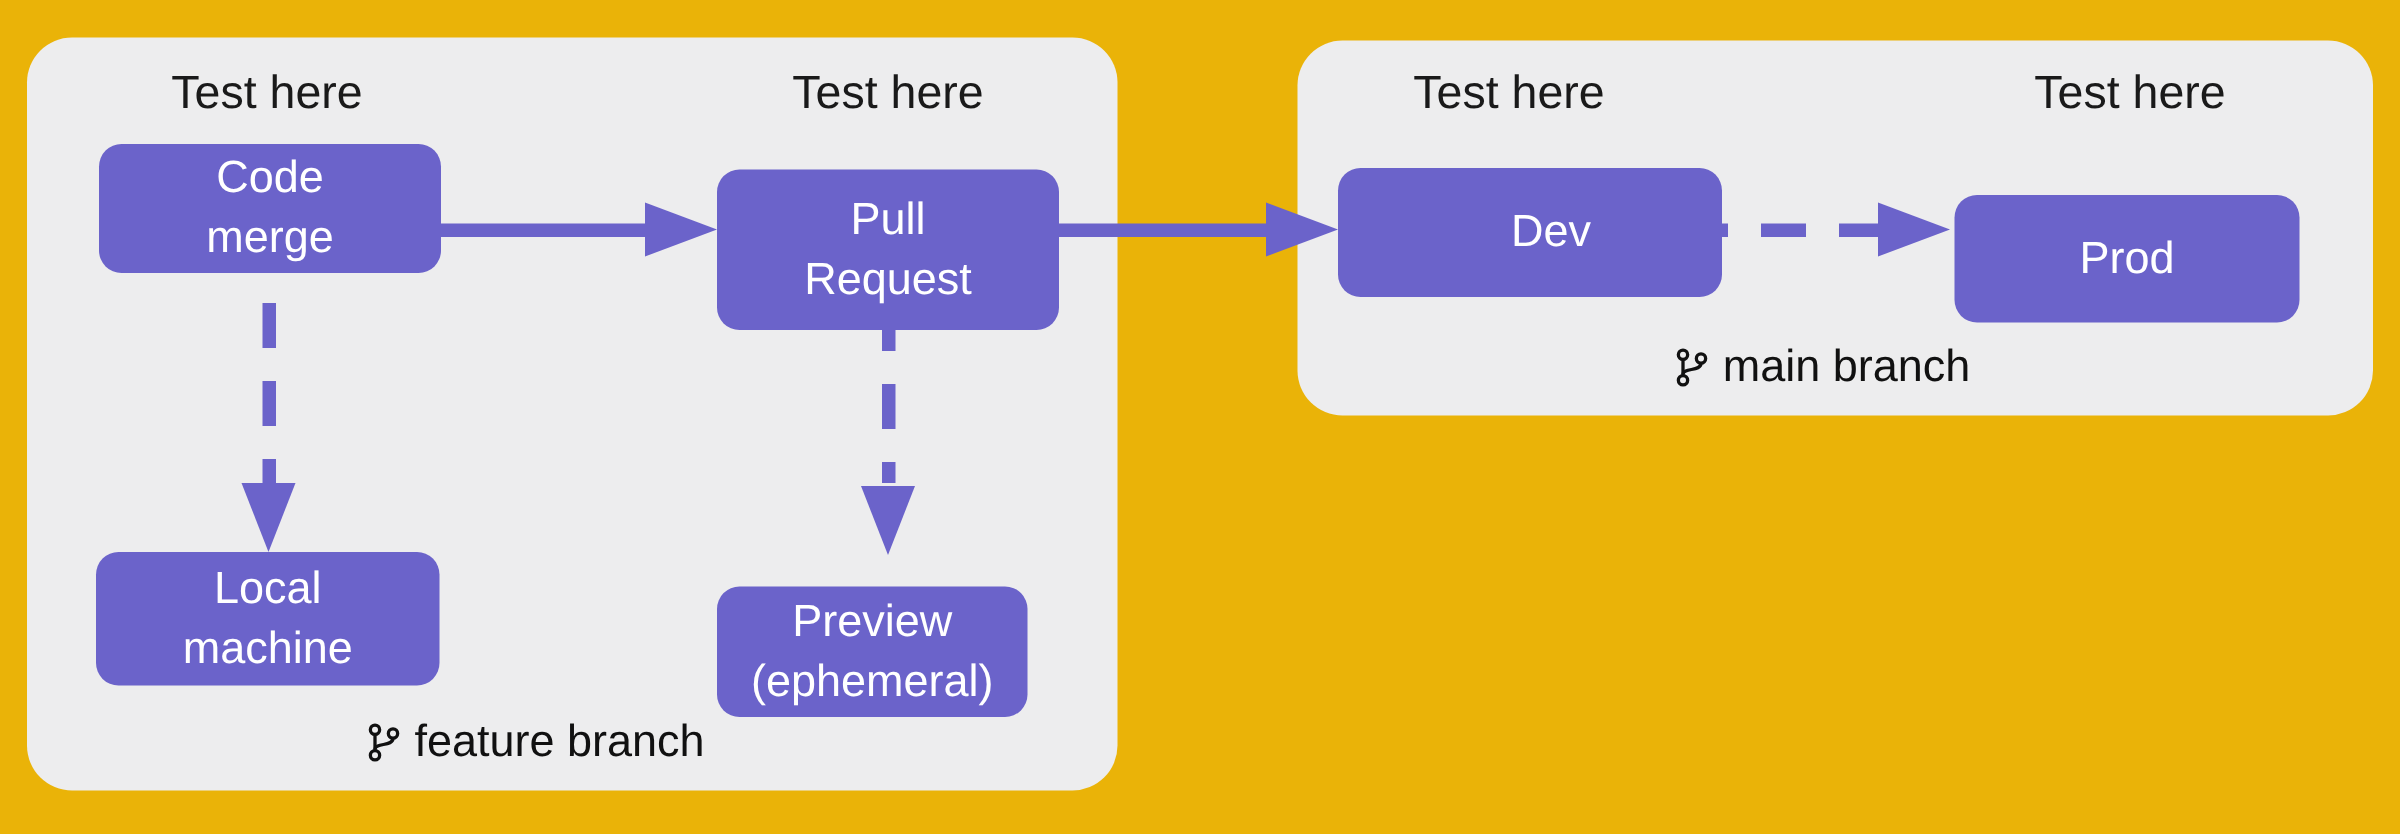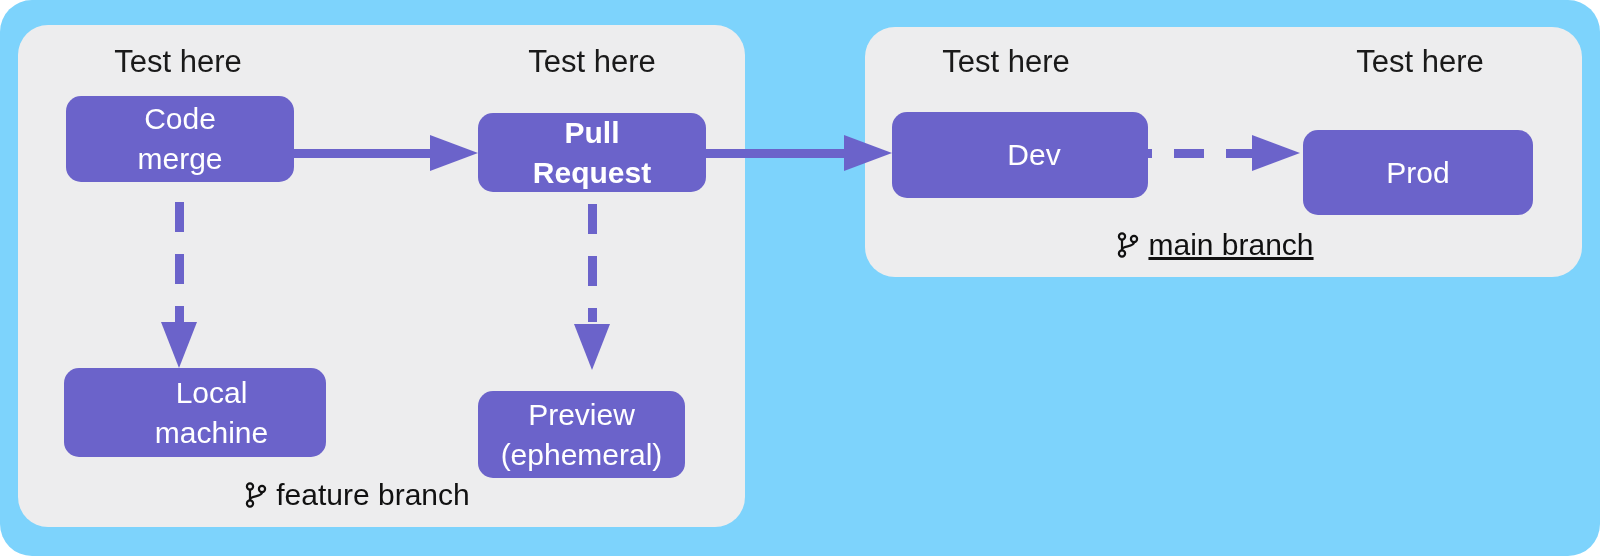--- a/index.html
+++ b/index.html
@@ -1,37 +1,37 @@
 <!DOCTYPE html>
 <html><head>
 <meta charset="utf-8">
 <style>
   html,body{margin:0;padding:0;background:#ffffff;}
   .canvas{
-    position:relative;width:1600px;height:556px;background:#7dd3fc;
-    font-family:"Liberation Sans",sans-serif;overflow:hidden;border-radius:32px;
+    position:relative;width:1600px;height:556px;background:#eab308;
+    font-family:"Liberation Sans",sans-serif;overflow:hidden;
   }
   .group{position:absolute;background:#ededee;border-radius:30px;}
   .group-feature{left:18px;top:25px;width:727px;height:502px;}
   .group-main{left:865px;top:27px;width:717px;height:250px;}
 
   .test-label{
     position:absolute;top:44px;width:220px;text-align:center;
     font-size:31px;color:#1a1a1a;white-space:nowrap;
   }
   .tl-1{left:68px;} .tl-2{left:482px;} .tl-3{left:896px;} .tl-4{left:1310px;}
 
   .node{
     position:absolute;background:#6b63ca;border-radius:15px;color:#ffffff;
     display:flex;flex-direction:column;align-items:center;justify-content:center;
     font-size:30px;line-height:40px;text-align:center;
   }
   .node-code-branch{left:66px;top:96px;width:228px;height:86px;}
-  .node-pull-request{left:478px;top:113px;width:228px;height:79px;font-weight:bold;}
-  .node-local-machine{left:64px;top:368px;width:229px;height:89px;padding-left:33px;}
+  .node-pull-request{left:478px;top:113px;width:228px;height:107px;}
+  .node-local-machine{left:64px;top:368px;width:229px;height:89px;}
   .node-preview{left:478px;top:391px;width:207px;height:87px;}
   .node-dev{left:892px;top:112px;width:228px;height:86px;padding-left:28px;}
   .node-prod{left:1303px;top:130px;width:230px;height:85px;}
 
   .shaft-h{position:absolute;height:9px;background:#6b63ca;}
   .shaft-h.dashed{
     background:repeating-linear-gradient(90deg,#6b63ca 0 30px,transparent 30px 52px);
   }
   .shaft-v{
     position:absolute;width:9px;
@@ -55,21 +55,21 @@
 
   .edge-label{
     position:absolute;left:717px;top:168px;width:160px;text-align:center;
     font-size:27px;color:#1a1a1a;
   }
   .branch-label{
     position:absolute;display:flex;align-items:center;justify-content:center;
     gap:8px;font-size:30px;color:#111111;white-space:nowrap;
   }
   .branch-feature{left:217px;top:478px;width:280px;text-align:center;}
-  .branch-main{left:1075px;top:228px;width:280px;text-decoration:underline;}
+  .branch-main{left:1075px;top:228px;width:280px;}
   .branch-icon{width:24px;height:28px;flex:0 0 auto;}
 </style>
 </head>
 <body>
 
 <div class="canvas">
 
   <div class="group group-feature"></div>
   <div class="group group-main"></div>
 

